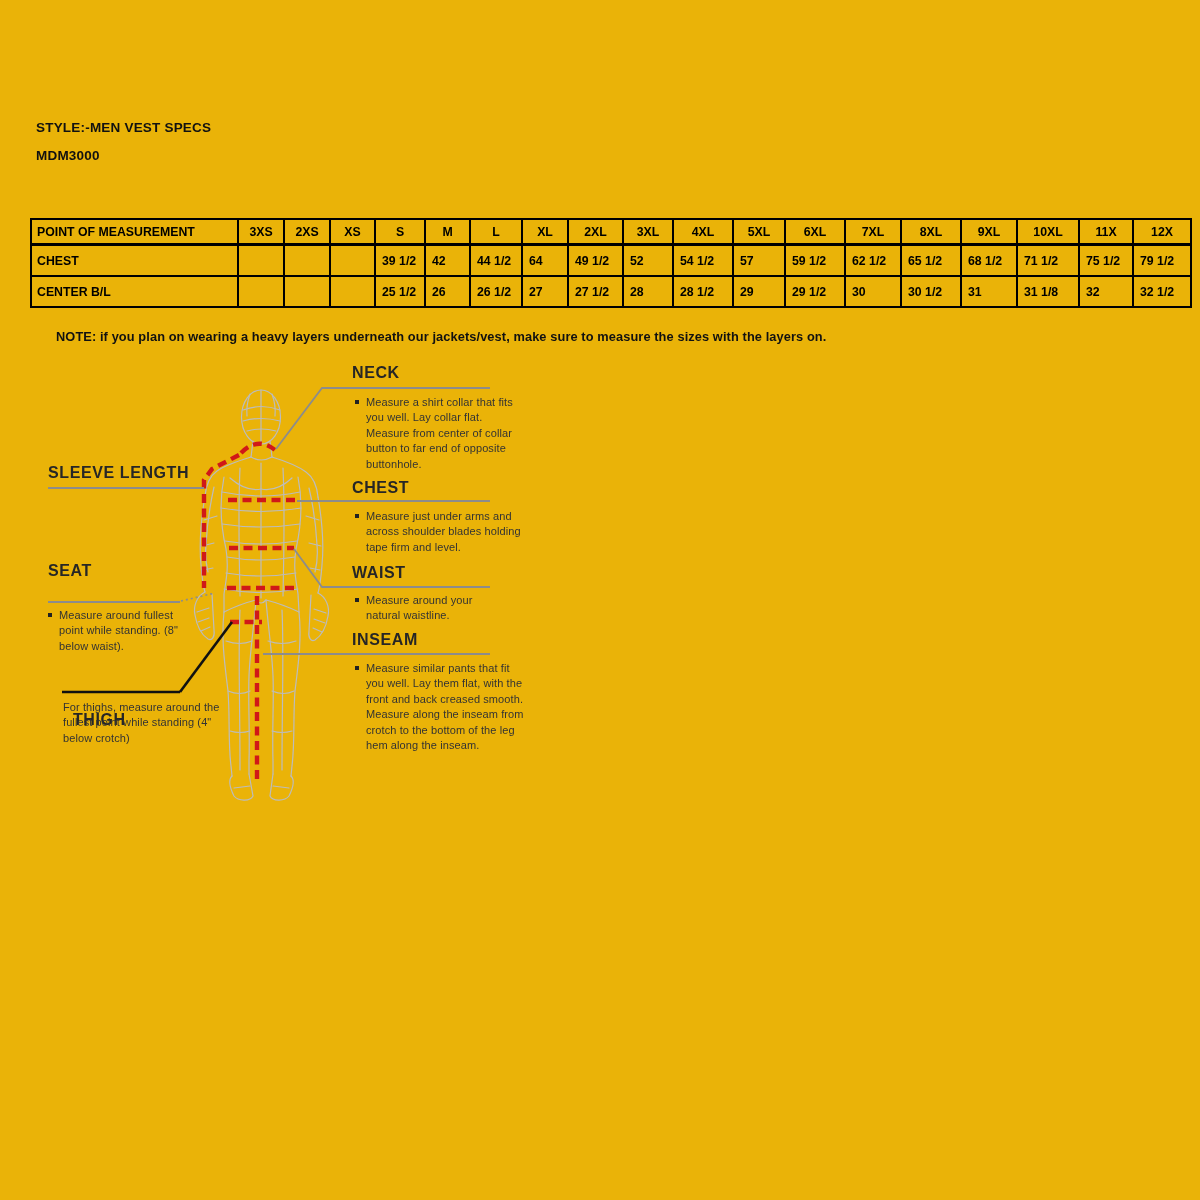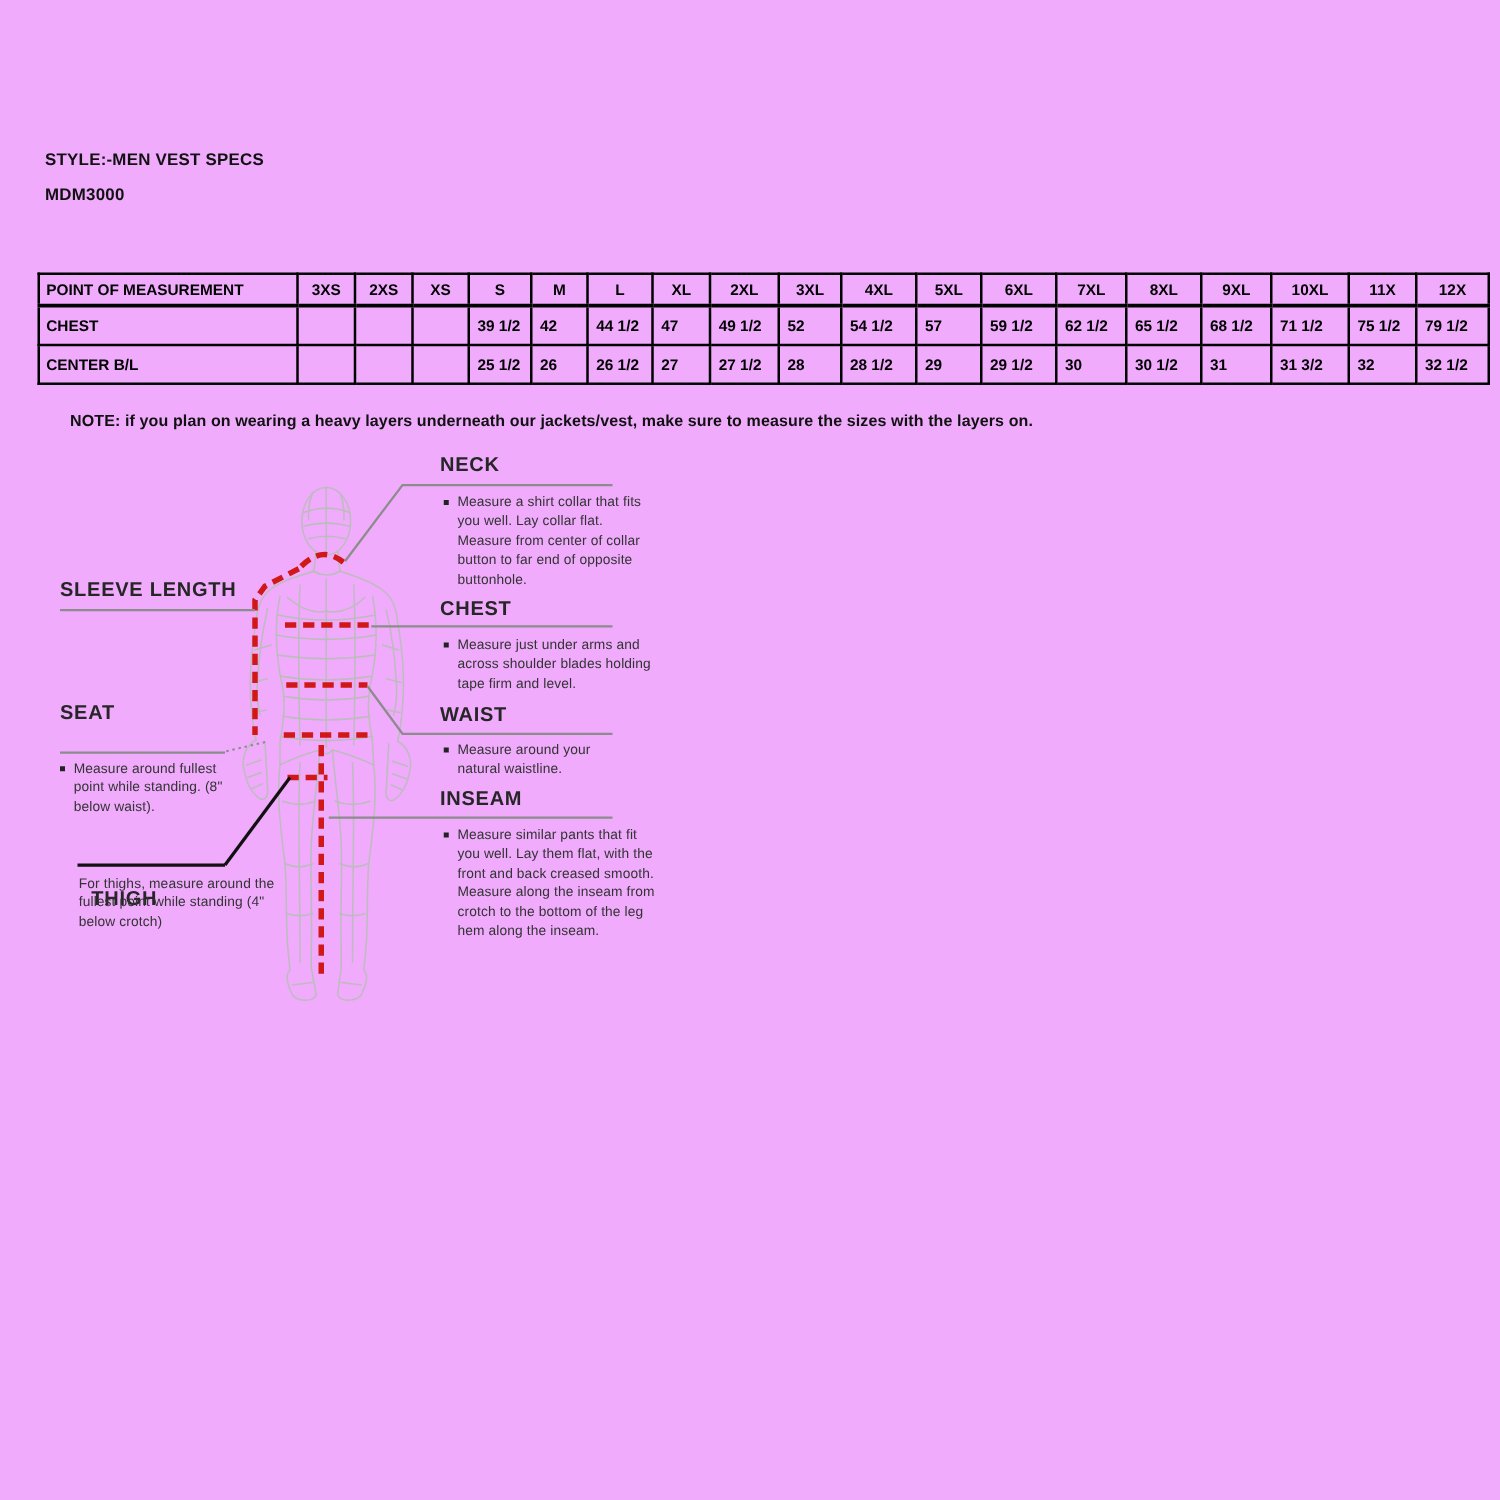--- a/index.html
+++ b/index.html
@@ -1,17 +1,17 @@
 <!DOCTYPE html>
 <html><head>
 <meta charset="utf-8">
 <style>
   html,body{margin:0;padding:0;}
   body{width:1200px;height:1200px;background:#ffffff;font-family:"Liberation Sans",sans-serif;}
-  #canvas{position:relative;width:1200px;height:1200px;overflow:hidden;background:#f0abfc;}
+  #canvas{position:relative;width:1200px;height:1200px;overflow:hidden;background:#eab308;}
 
   .doc-title{position:absolute;left:36px;top:120px;font-size:13.5px;font-weight:bold;color:#111;letter-spacing:.2px;}
   .doc-code{position:absolute;left:36px;top:148px;font-size:13.5px;font-weight:bold;color:#111;letter-spacing:.2px;}
   .doc-note{position:absolute;left:36px;top:329px;font-size:12.8px;font-weight:bold;color:#111;letter-spacing:.1px;margin-left:20px;}
 
   table.size-chart{position:absolute;left:30px;top:218px;width:1160px;border-collapse:collapse;table-layout:fixed;
     font-size:12.3px;font-weight:bold;color:#000;}
   table.size-chart th,table.size-chart td{border:2px solid #000;padding:0 8px;overflow:hidden;white-space:nowrap;}
   table.size-chart thead th{height:23px;text-align:center;border-bottom:3px solid #000;}
   table.size-chart thead th.pom{text-align:left;padding-left:5px;}
@@ -78,21 +78,21 @@
     </thead>
     <tbody>
       <tr>
         <td class="rowlabel">CHEST</td>
         <td></td>
         <td></td>
         <td></td>
         <td>39 1/2</td>
         <td>42</td>
         <td>44 1/2</td>
-        <td>47</td>
+        <td>64</td>
         <td>49 1/2</td>
         <td>52</td>
         <td>54 1/2</td>
         <td>57</td>
         <td>59 1/2</td>
         <td>62 1/2</td>
         <td>65 1/2</td>
         <td>68 1/2</td>
         <td>71 1/2</td>
         <td>75 1/2</td>
@@ -108,21 +108,21 @@
         <td>26 1/2</td>
         <td>27</td>
         <td>27 1/2</td>
         <td>28</td>
         <td>28 1/2</td>
         <td>29</td>
         <td>29 1/2</td>
         <td>30</td>
         <td>30 1/2</td>
         <td>31</td>
-        <td>31 3/2</td>
+        <td>31 1/8</td>
         <td>32</td>
         <td>32 1/2</td>
       </tr>
     </tbody>
   </table>
 
   <div class="doc-note">NOTE: if you plan on wearing a heavy layers underneath our jackets/vest, make sure to measure the sizes with the layers on.</div>
 
   <svg id="diagram" width="500" height="470" viewBox="30 355 500 470" xmlns="http://www.w3.org/2000/svg">
 

